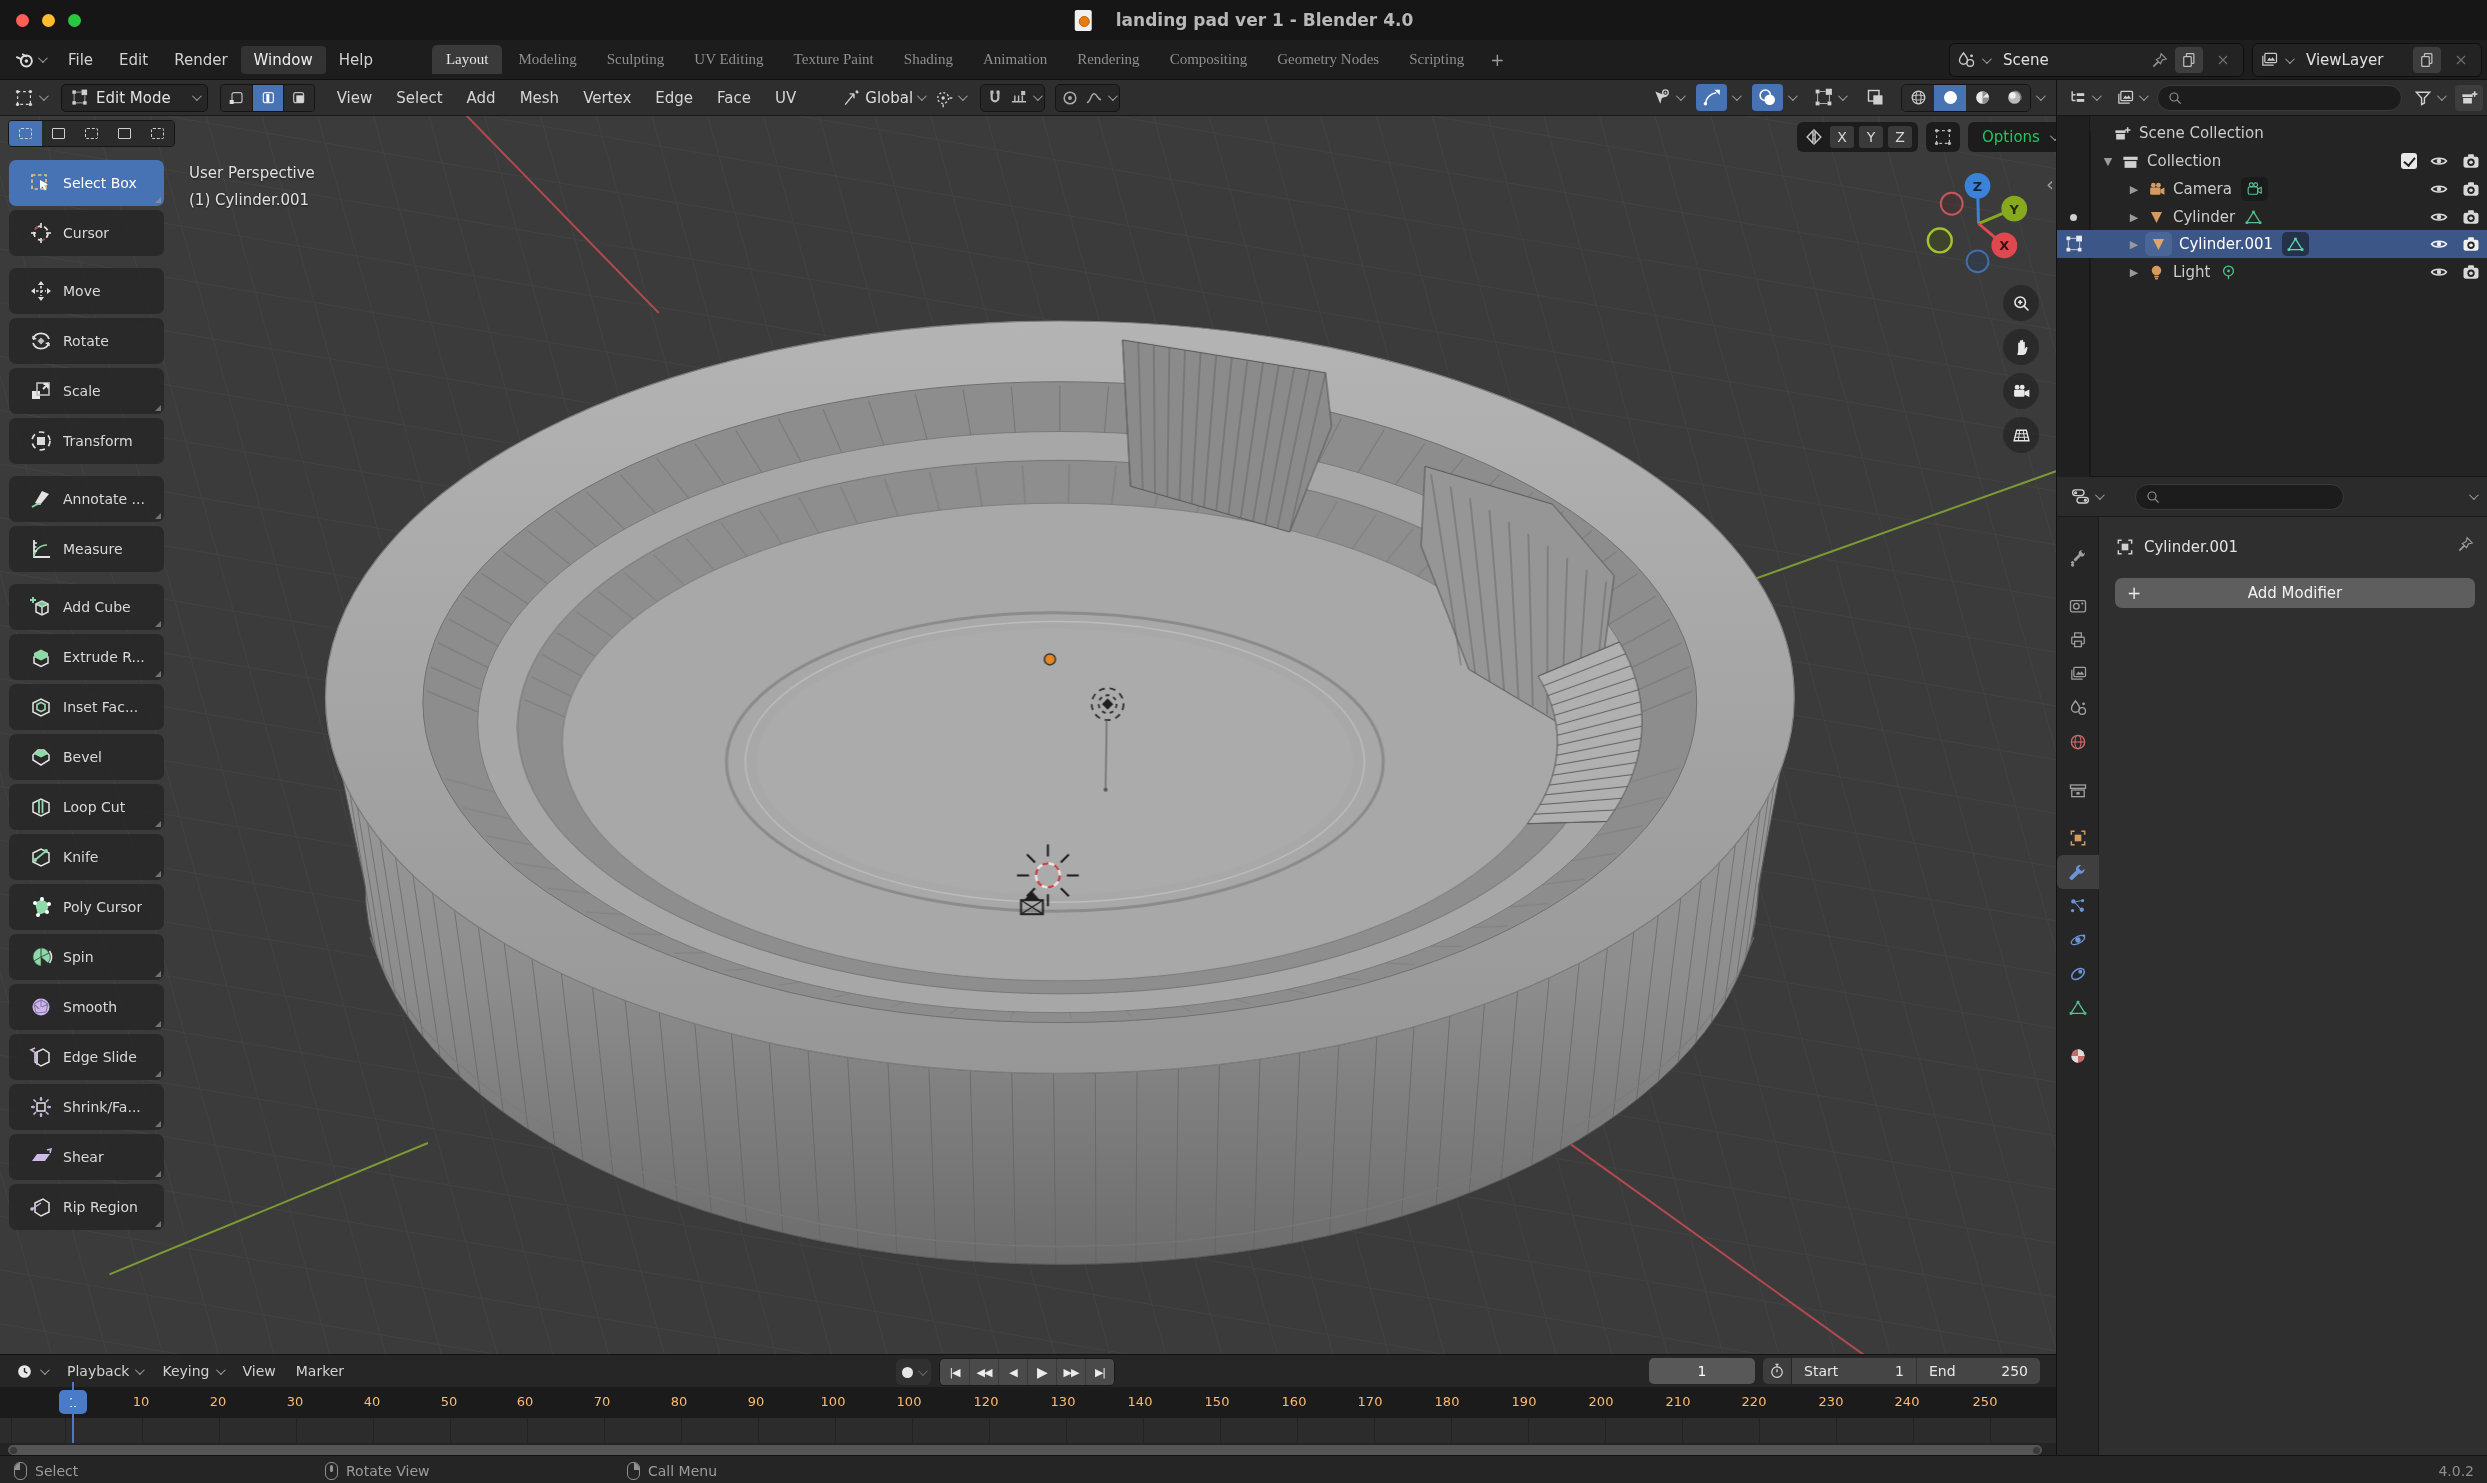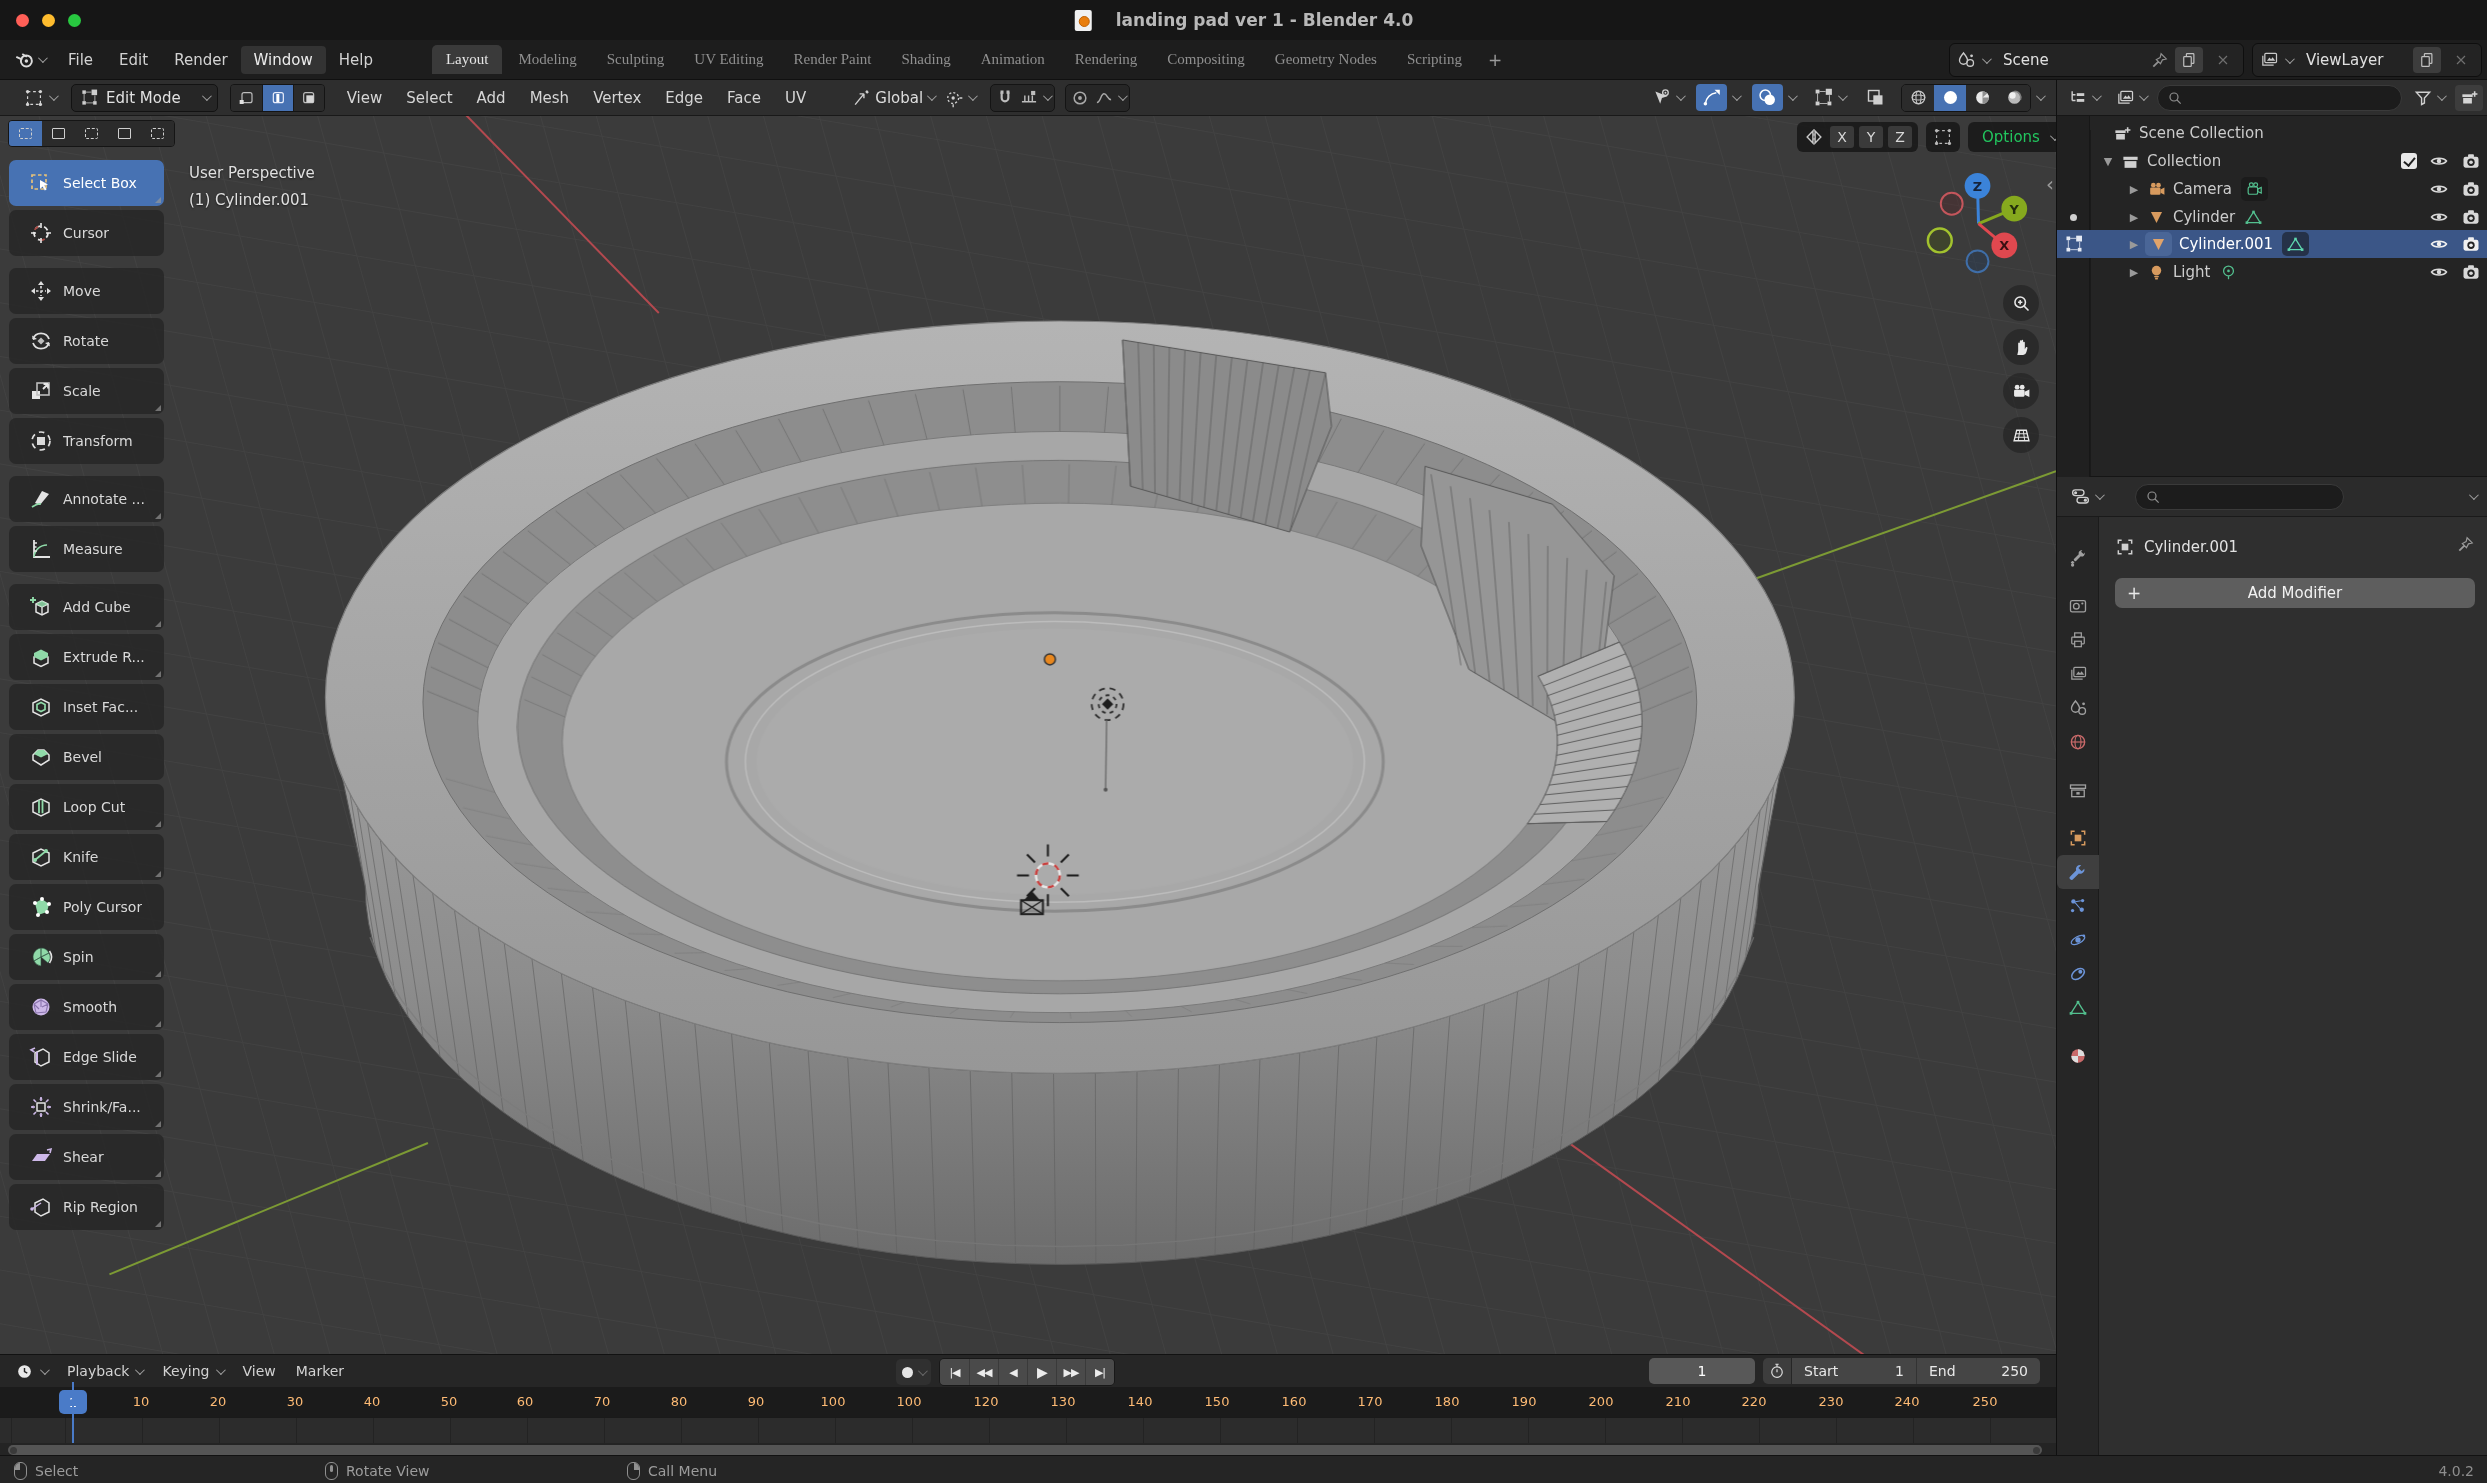--- a/index.html
+++ b/index.html
@@ -43,21 +43,21 @@
     transform:rotate(45deg) translateY(-2px); display:inline-block; flex:0 0 auto; }
 
   
   .main { position:absolute; left:0; top:80px; width:2488px; height:1375px; }
   .left-col { position:absolute; left:0; top:0; width:2056px; height:1375px; }
   .right-col { position:absolute; left:2056px; top:0; width:432px; height:1375px; background:#242424;
     border-left:1px solid #101010; }
 
   
   .vp-header { position:absolute; left:0; top:0; width:2056px; height:36px; background:#2e2e2e;
-    display:flex; align-items:center; border-bottom:1px solid #191919;padding-left:10px; }
+    display:flex; align-items:center; border-bottom:1px solid #191919; }
   .vph-menus { display:flex; align-items:center; }
   .vph-menu { font-size:15px; color:#d6d6d6; padding:4px 12px; border-radius:4px; }
   .tool-pill { display:flex; align-items:center; background:#262626; border:1px solid #121212;
     border-radius:5px; height:28px; padding:0 8px; gap:7px; margin-left:10px; }
   .tool-pill .val { font-size:15px; color:#e2e2e2; }
   .trio { display:flex; margin-left:12px; margin-right:10px; border-radius:4px; overflow:hidden;
     border:1px solid #141414; }
   .trio-btn { width:31px; height:26px; background:#2b2b2b; display:flex; align-items:center;
     justify-content:center; }
   .trio-btn + .trio-btn { border-left:1px solid #191919; }
@@ -482,21 +482,21 @@
     <div class="menu-item" style="margin-left:10px">File</div>
     <div class="menu-item">Edit</div>
     <div class="menu-item">Render</div>
     <div class="menu-item hl">Window</div>
     <div class="menu-item">Help</div>
     <div class="tabs">
       <div class="wtab active">Layout</div>
       <div class="wtab">Modeling</div>
       <div class="wtab">Sculpting</div>
       <div class="wtab">UV Editing</div>
-      <div class="wtab">Render Paint</div>
+      <div class="wtab">Texture Paint</div>
       <div class="wtab">Shading</div>
       <div class="wtab">Animation</div>
       <div class="wtab">Rendering</div>
       <div class="wtab">Compositing</div>
       <div class="wtab">Geometry Nodes</div>
       <div class="wtab">Scripting</div>
       <div class="wtab-plus">+</div>
     </div>
     <div class="topbar-right">
       <div class="pill">

